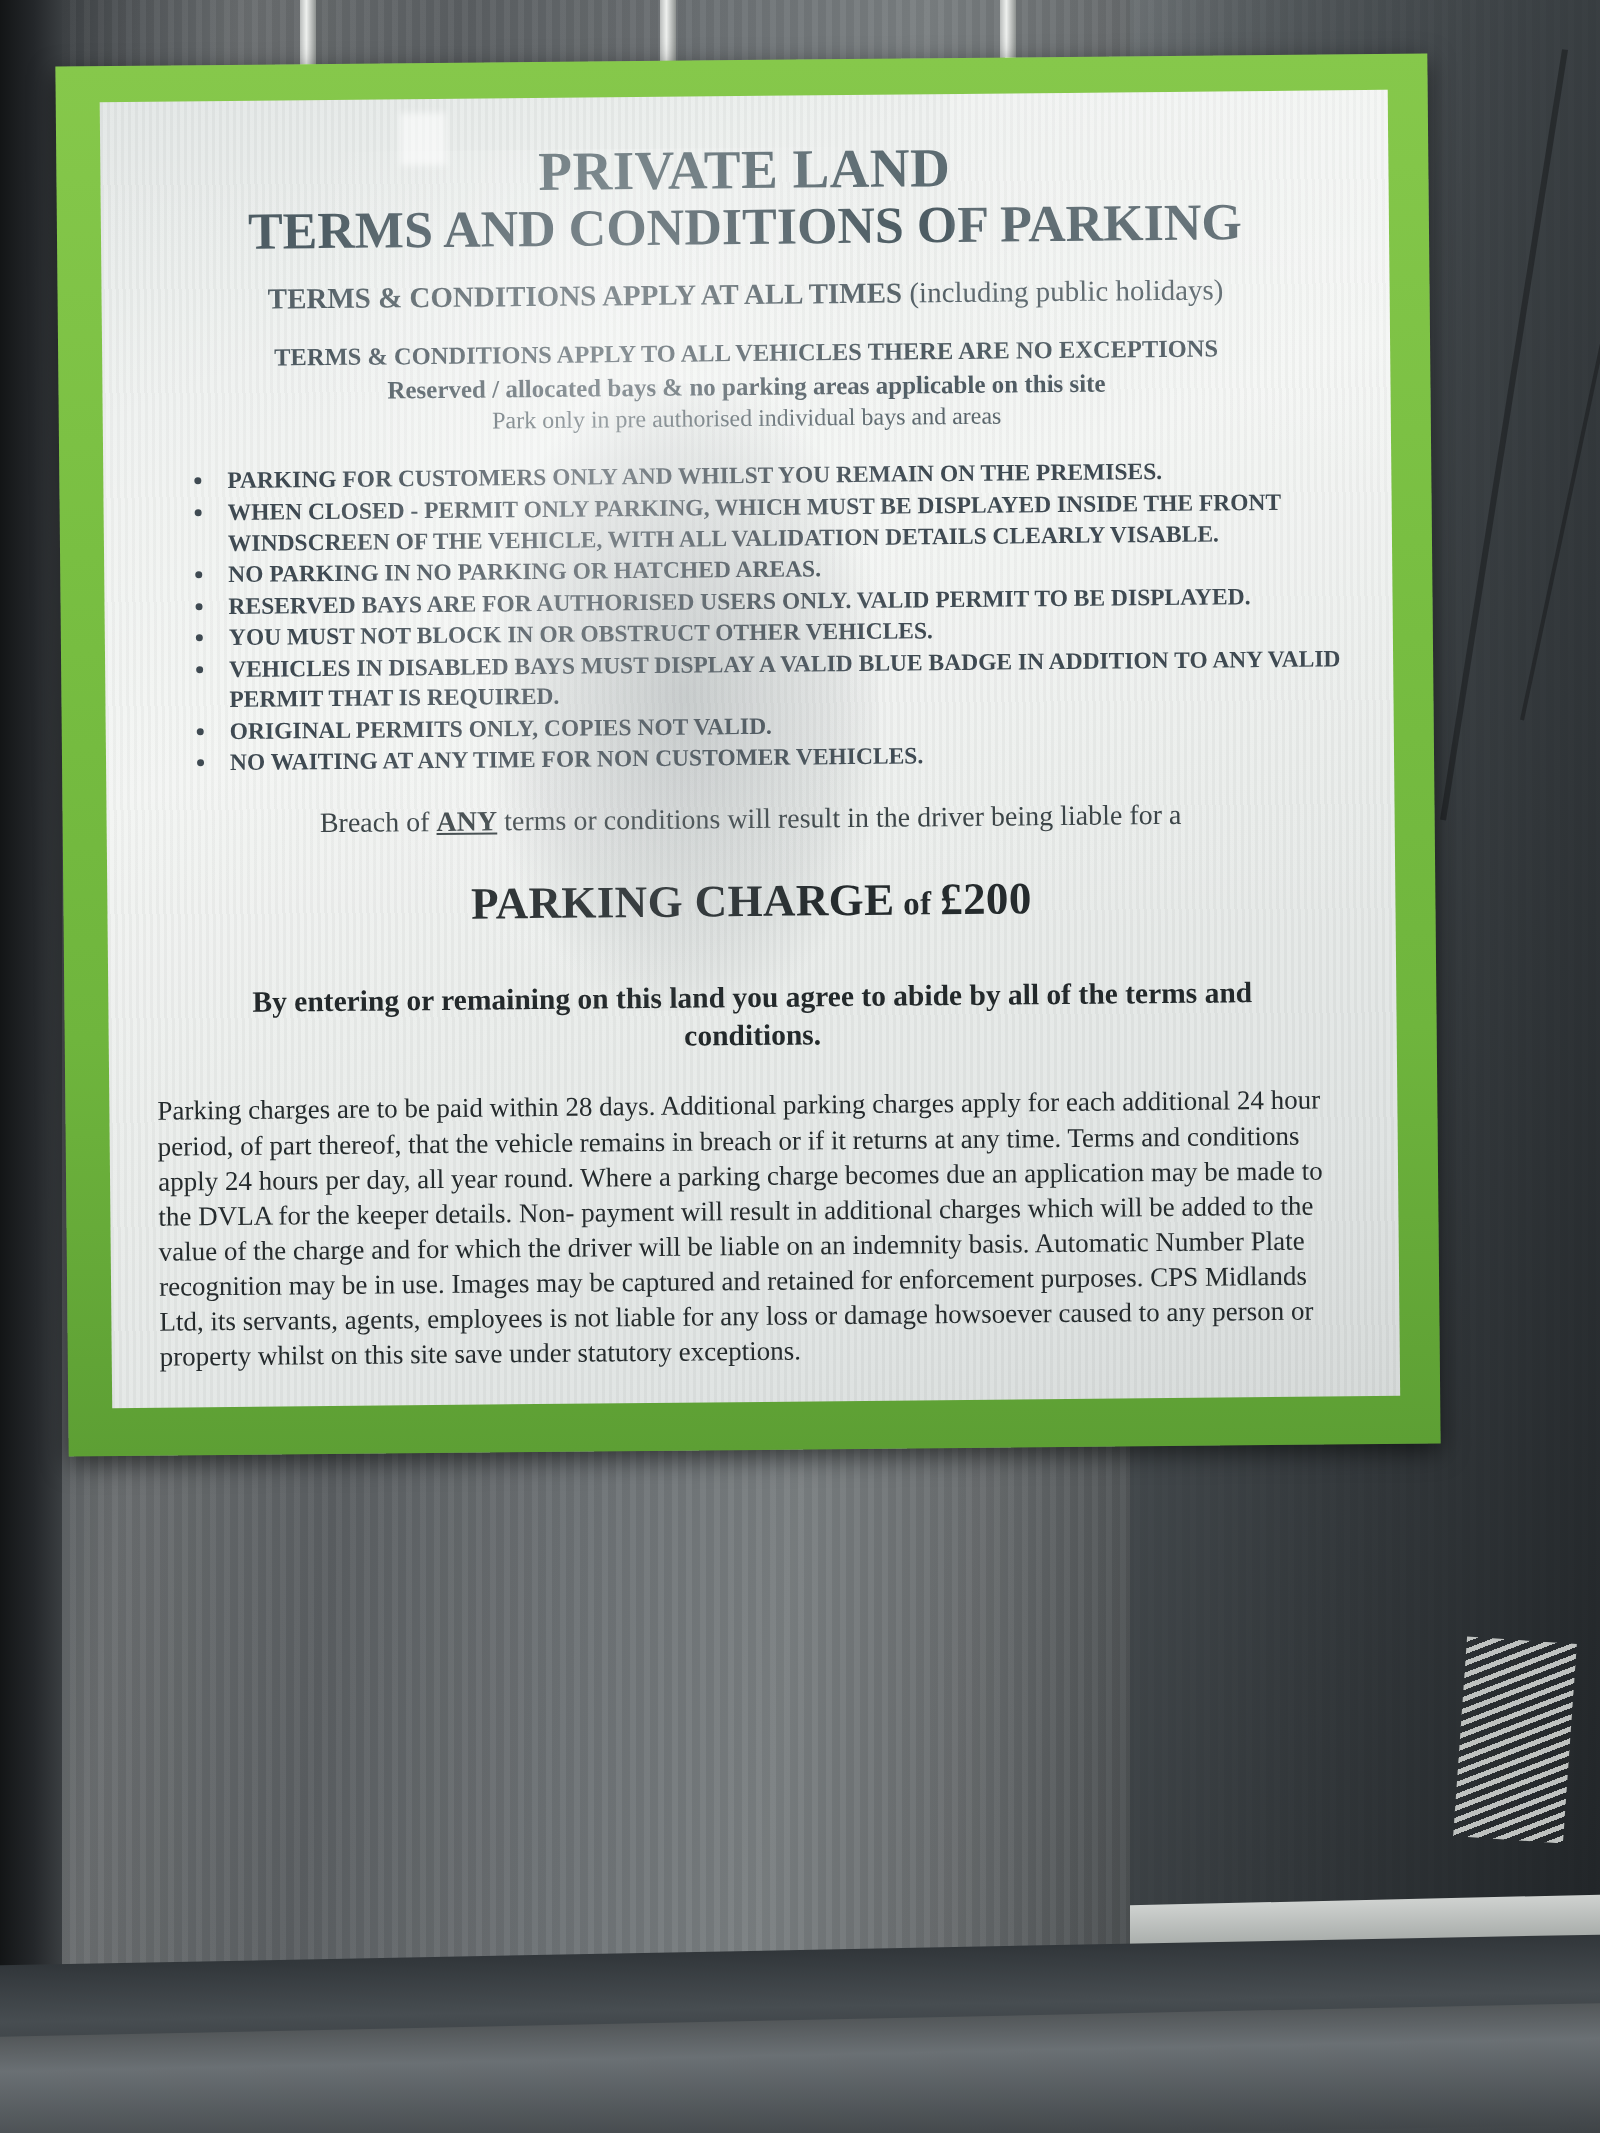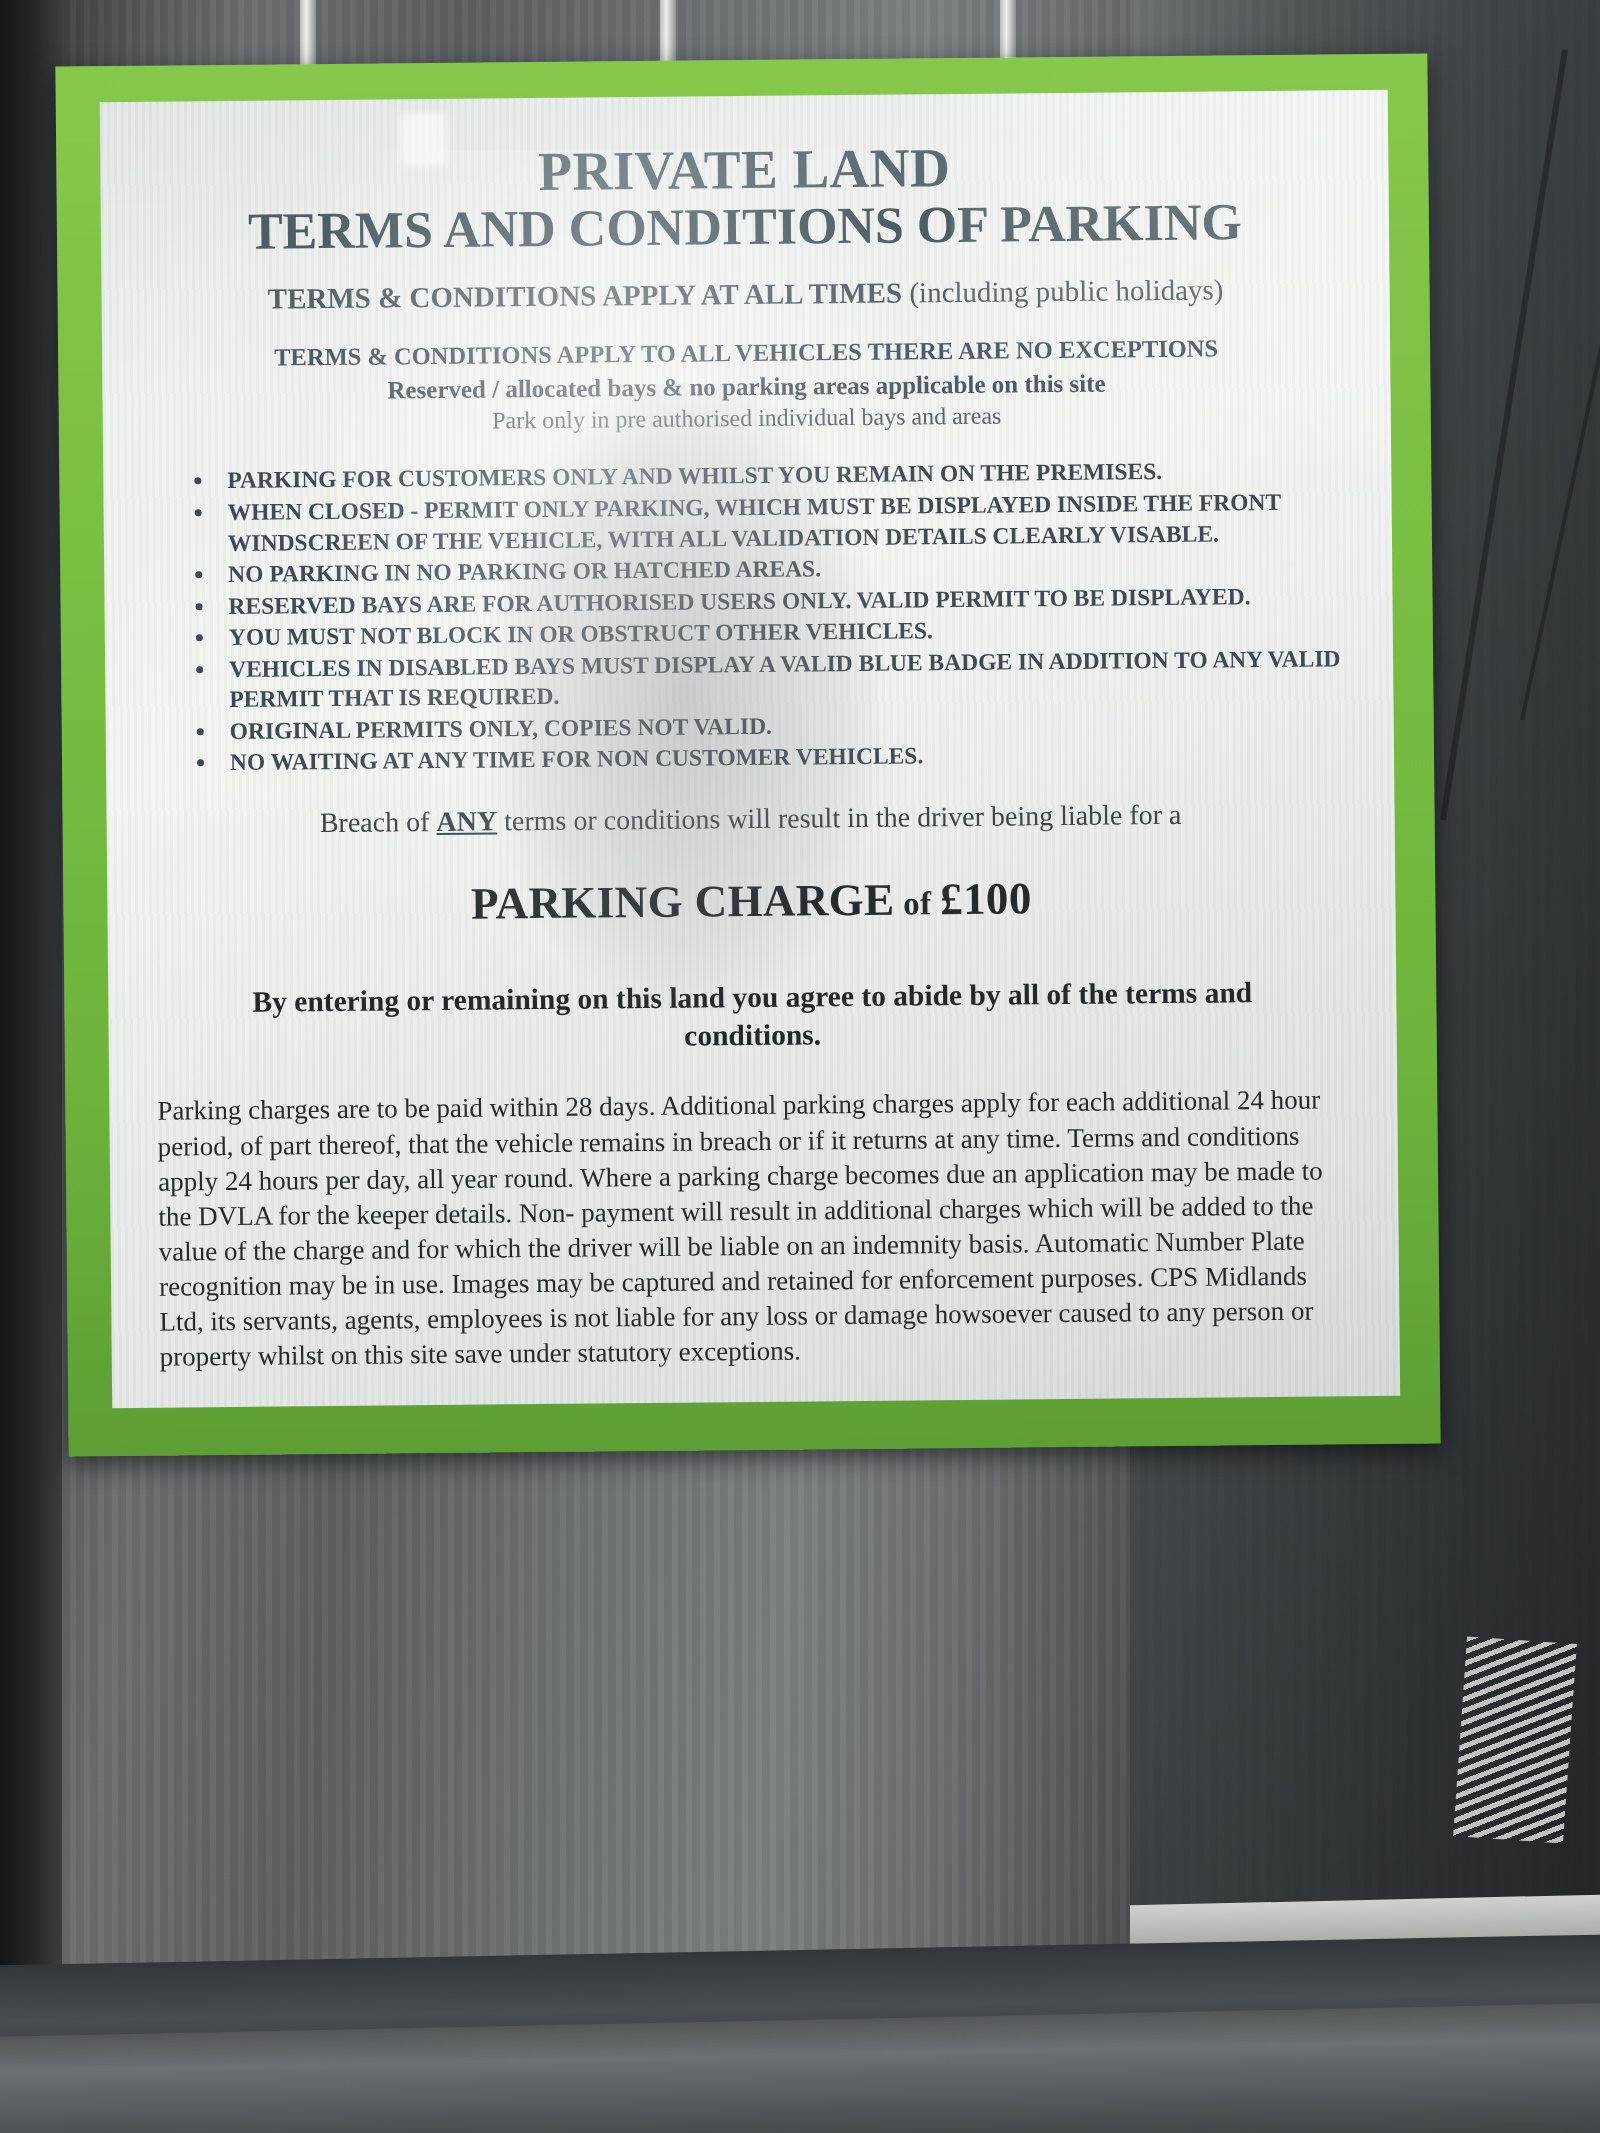--- a/index.html
+++ b/index.html
@@ -295,21 +295,21 @@
         <li>VEHICLES IN DISABLED BAYS MUST DISPLAY A VALID BLUE BADGE IN ADDITION TO ANY VALID PERMIT THAT IS REQUIRED.</li>
         <li>ORIGINAL PERMITS ONLY, COPIES NOT VALID.</li>
         <li>NO WAITING AT ANY TIME FOR NON CUSTOMER VEHICLES.</li>
       </ul>
 
       <div class="breach">
         <span>Breach of </span><u>ANY</u><span> terms or conditions will result in the driver being liable for a</span>
       </div>
 
       <div class="charge">
-        <span>PARKING CHARGE</span><span class="small"> of </span><span>£100</span>
+        <span>PARKING CHARGE</span><span class="small"> of </span><span>£200</span>
       </div>
 
       <div class="agree">By entering or remaining on this land you agree to abide by all of the terms and conditions.</div>
 
       <div class="para">Parking charges are to be paid within 28 days. Additional parking charges apply for each additional 24 hour period, of part thereof, that the vehicle remains in breach or if it returns at any time. Terms and conditions apply 24 hours per day, all year round. Where a parking charge becomes due an application may be made to the DVLA for the keeper details. Non- payment will result in additional charges which will be added to the value of the charge and for which the driver will be liable on an indemnity basis. Automatic Number Plate recognition may be in use. Images may be captured and retained for enforcement purposes. CPS Midlands Ltd, its servants, agents, employees is not liable for any loss or damage howsoever caused to any person or property whilst on this site save under statutory exceptions.</div>
 
       <div class="managed">
         <span>Managed by </span><b>CPS MIDLANDS LTD, THE ENTERPRISE CENTRE, 6 DAVID LANE, BASFORD, NOTTINGHAM NG6-0JU,</b>&nbsp;&nbsp;
       </div>
 

